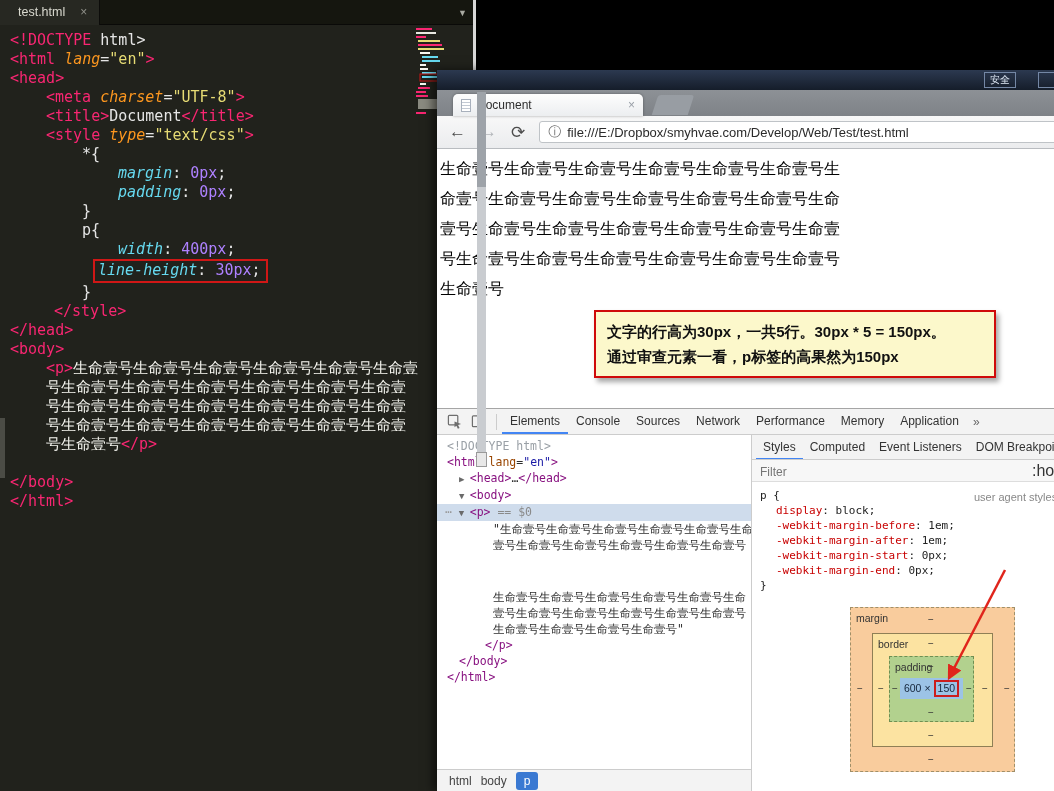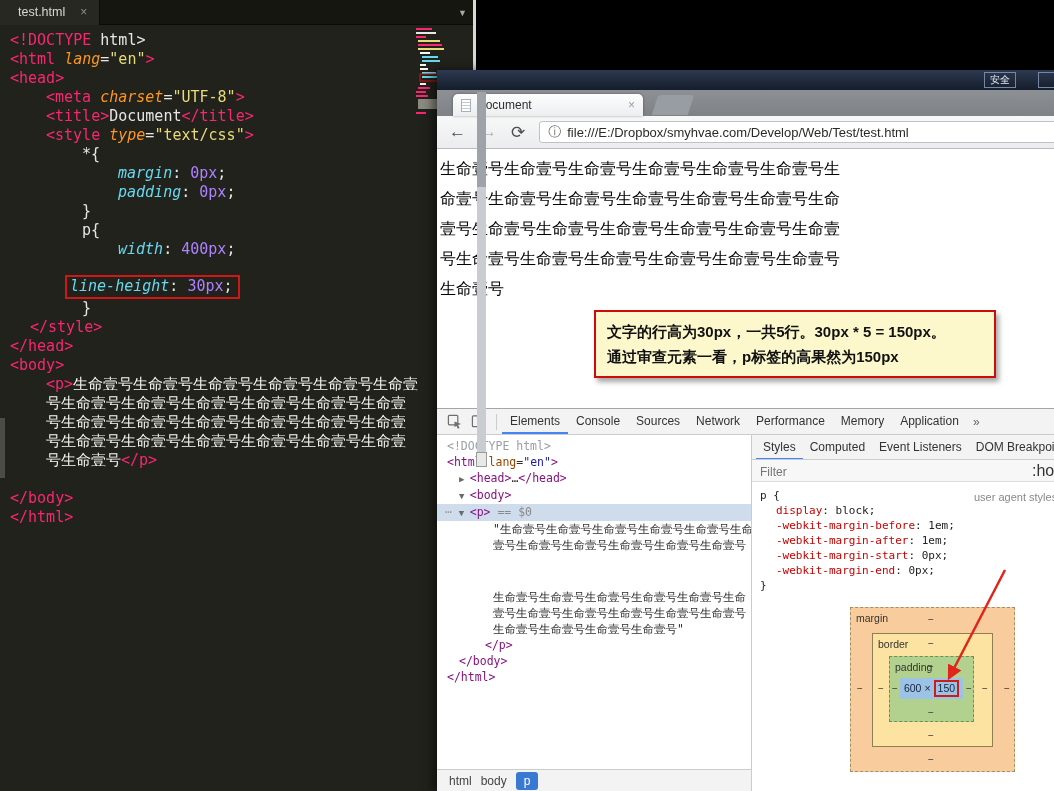--- a/index.html
+++ b/index.html
@@ -125,23 +125,23 @@
         <div class="ed-line" style="padding-left: 10px;"><span class="tk-tag">&lt;head&gt;</span></div>
         <div class="ed-line" style="padding-left: 46px;"><span class="tk-tag">&lt;meta</span><span class="tk-plain"> </span><span class="tk-attr">charset</span><span class="tk-plain">=</span><span class="tk-str">"UTF-8"</span><span class="tk-tag">&gt;</span></div>
         <div class="ed-line" style="padding-left: 46px;"><span class="tk-tag">&lt;title&gt;</span><span class="tk-plain">Document</span><span class="tk-tag">&lt;/title&gt;</span></div>
         <div class="ed-line" style="padding-left: 46px;"><span class="tk-tag">&lt;style</span><span class="tk-plain"> </span><span class="tk-attr">type</span><span class="tk-plain">=</span><span class="tk-str">"text/css"</span><span class="tk-tag">&gt;</span></div>
         <div class="ed-line" style="padding-left: 82px;"><span class="tk-plain">*{</span></div>
         <div class="ed-line" style="padding-left: 118px;"><span class="tk-prop">margin</span><span class="tk-plain">: </span><span class="tk-num">0px</span><span class="tk-plain">;</span></div>
         <div class="ed-line" style="padding-left: 118px;"><span class="tk-prop">padding</span><span class="tk-plain">: </span><span class="tk-num">0px</span><span class="tk-plain">;</span></div>
         <div class="ed-line" style="padding-left: 82px;"><span class="tk-plain">}</span></div>
         <div class="ed-line" style="padding-left: 82px;"><span class="tk-plain">p{</span></div>
         <div class="ed-line" style="padding-left: 118px;"><span class="tk-prop">width</span><span class="tk-plain">: </span><span class="tk-num">400px</span><span class="tk-plain">;</span></div>
-        <div class="ed-line" style="padding-left: 70px; margin-top: 16px;"><span class="hl-box"><span class="tk-prop">line-height</span><span class="tk-plain">: </span><span class="tk-num">30px</span><span class="tk-plain">;</span></span></div>
+        <div class="ed-line" style="padding-left: 98px;"><span class="hl-box"><span class="tk-prop">line-height</span><span class="tk-plain">: </span><span class="tk-num">30px</span><span class="tk-plain">;</span></span></div>
         <div class="ed-line" style="padding-left: 82px;"><span class="tk-plain">}</span></div>
-        <div class="ed-line" style="padding-left: 30px;"><span class="tk-tag">&lt;/style&gt;</span></div>
+        <div class="ed-line" style="padding-left: 54px;"><span class="tk-tag">&lt;/style&gt;</span></div>
         <div class="ed-line" style="padding-left: 10px;"><span class="tk-tag">&lt;/head&gt;</span></div>
         <div class="ed-line" style="padding-left: 10px;"><span class="tk-tag">&lt;body&gt;</span></div>
         <div class="ed-line" style="padding-left: 46px;"><span class="tk-tag">&lt;p&gt;</span><span class="tk-cjk">生命壹号生命壹号生命壹号生命壹号生命壹号生命壹</span></div>
         <div class="ed-line" style="padding-left: 46px;"><span class="tk-cjk">号生命壹号生命壹号生命壹号生命壹号生命壹号生命壹</span></div>
         <div class="ed-line" style="padding-left: 46px;"><span class="tk-cjk">号生命壹号生命壹号生命壹号生命壹号生命壹号生命壹</span></div>
         <div class="ed-line" style="padding-left: 46px;"><span class="tk-cjk">号生命壹号生命壹号生命壹号生命壹号生命壹号生命壹</span></div>
         <div class="ed-line" style="padding-left: 46px;"><span class="tk-cjk">号生命壹号</span><span class="tk-tag">&lt;/p&gt;</span></div>
         <div class="ed-line" style="padding-left: 10px;">&nbsp;</div>
         <div class="ed-line" style="padding-left: 10px;"><span class="tk-tag">&lt;/body&gt;</span></div>
         <div class="ed-line" style="padding-left: 10px;"><span class="tk-tag">&lt;/html&gt;</span></div>

